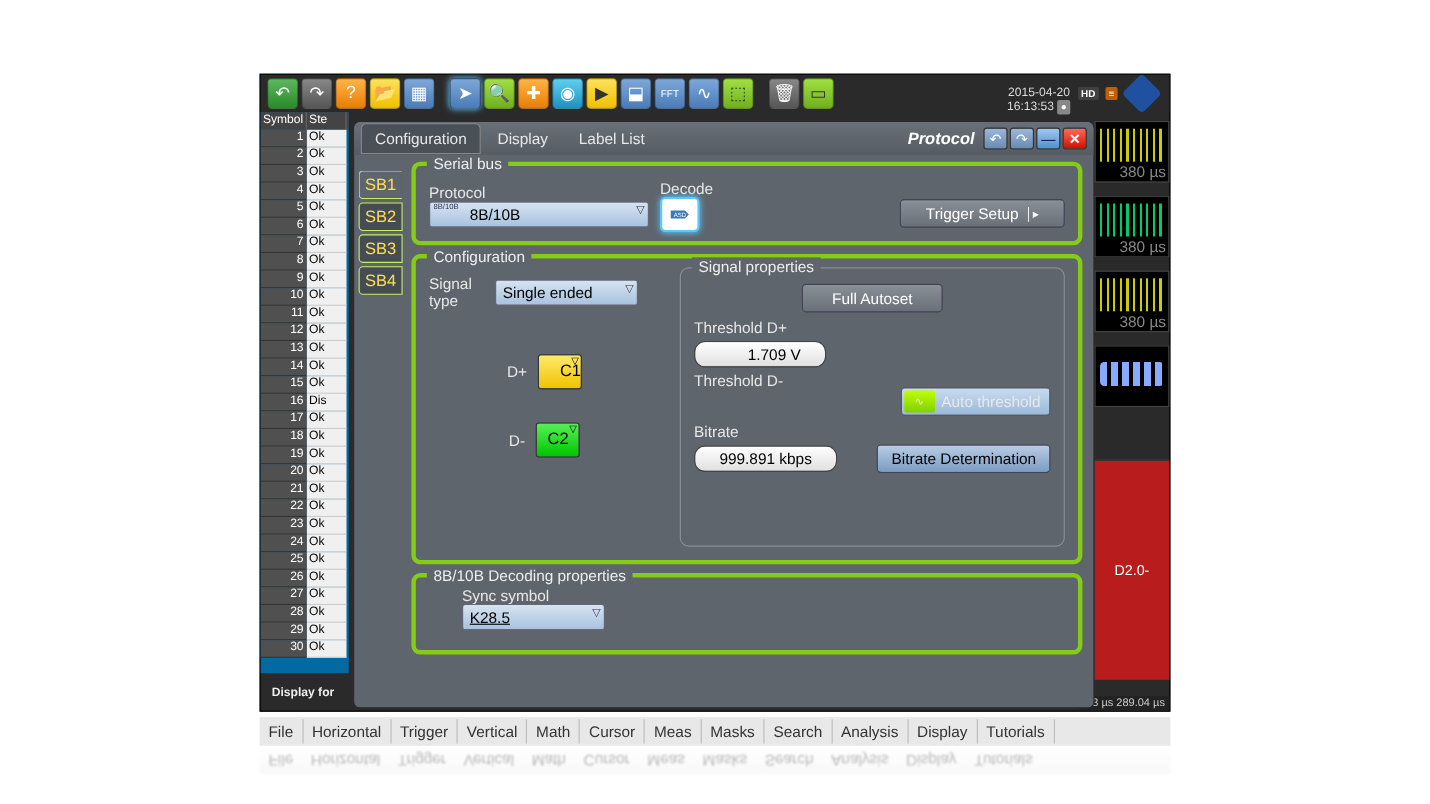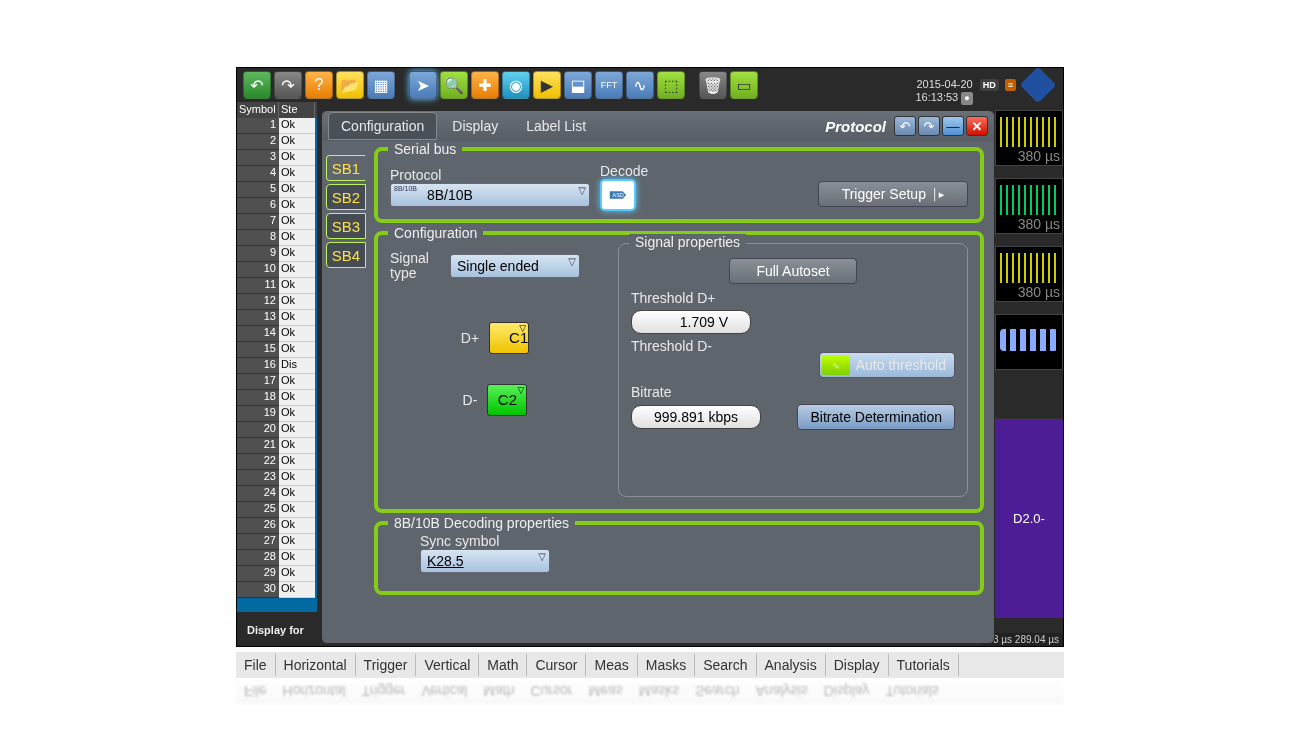--- a/index.html
+++ b/index.html
@@ -33,21 +33,21 @@
   .bg-footer { color: #eee; font-size: 11px; padding: 4px 6px; }
   
   
   .wave-strip { position: absolute; right: 0; width: 68px; height: 56px; background: #000; border: 1px solid #444; font-size: 9px; color: #888; }
   .wave-strip .lbl { position: absolute; bottom: 1px; right: 2px; text-align: right; }
   .wave-y { background: linear-gradient(90deg,#000 0%,#000 100%); }
   .wave-y::after { content:''; position:absolute; left:4px; right:4px; top:6px; bottom:18px; background: repeating-linear-gradient(90deg,#cc0 0 2px,transparent 2px 6px); }
   .wave-g::after { content:''; position:absolute; left:4px; right:4px; top:6px; bottom:18px; background: repeating-linear-gradient(90deg,#0c6 0 2px,transparent 2px 6px); }
   .wave-b { background:#000; }
   .wave-b::after { content:''; position:absolute; left:4px; right:4px; top:14px; height:22px; background: repeating-linear-gradient(90deg,#8af 0 6px,transparent 6px 10px); border-radius:4px; }
-  .d20-pane { position: absolute; right: 0; top: 350px; width: 68px; height: 200px; background: #4c1d95; color: #fff; font-size: 13px; display:flex; align-items:center; justify-content:center; border-top:1px solid #333; }
+  .d20-pane { position: absolute; right: 0; top: 350px; width: 68px; height: 200px; background: #b91c1c; color: #fff; font-size: 13px; display:flex; align-items:center; justify-content:center; border-top:1px solid #333; }
   .wave-foot { position:absolute; bottom: 0; right:0; color:#ccc; font-size:10px; background:#222; padding:1px 4px; }
   
   
   .dialog { position: absolute; left: 84px; top: 42px; width: 674px; height: 534px; background: #5f656c; border: 1px solid #2a2a2a; border-radius: 6px; }
   .dlg-titlebar { height: 30px; display: flex; align-items: center; padding: 0 6px; background: linear-gradient(#6a7078,#565c64); border-radius: 6px 6px 0 0; }
   .tabs { display: flex; gap: 2px; }
   .tab { padding: 5px 12px; color: #e8e8e8; font-size: 14px; cursor: pointer; border: 1px solid transparent; border-radius: 5px 5px 0 0; }
   .tab.active { background: #4a5058; border-color: #888; }
   .dlg-title { margin-left: auto; color: #fff; font-size: 15px; font-style: italic; font-weight: bold; padding-right: 6px; }
   .win-btn { width: 22px; height: 20px; margin-left: 2px; border-radius: 3px; border:1px solid #333; display:flex; align-items:center; justify-content:center; font-size:13px; cursor:pointer; }

